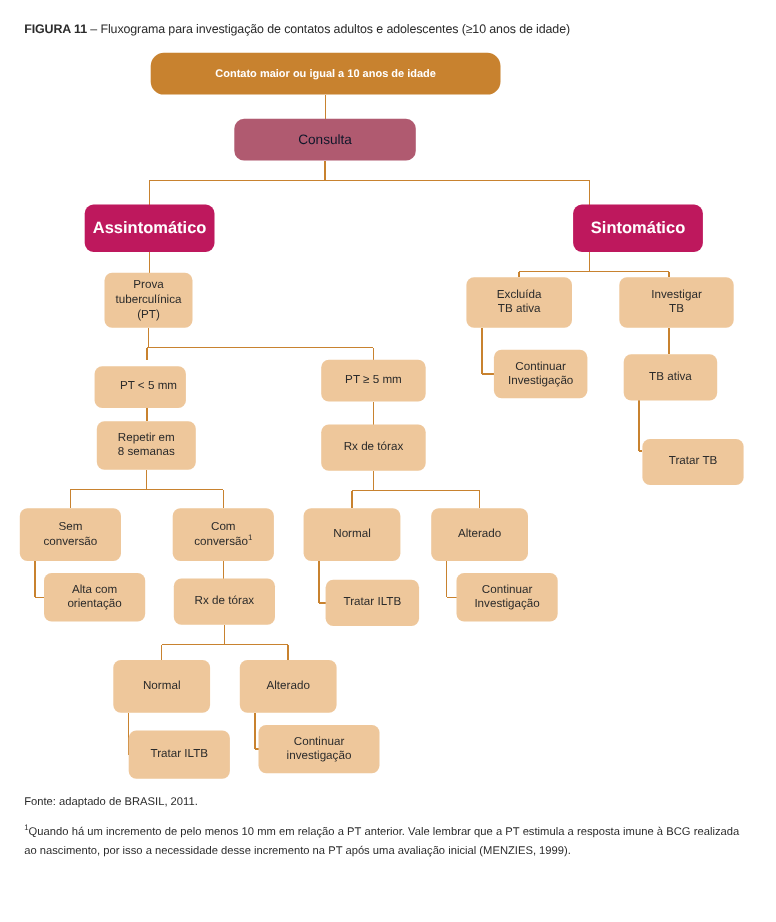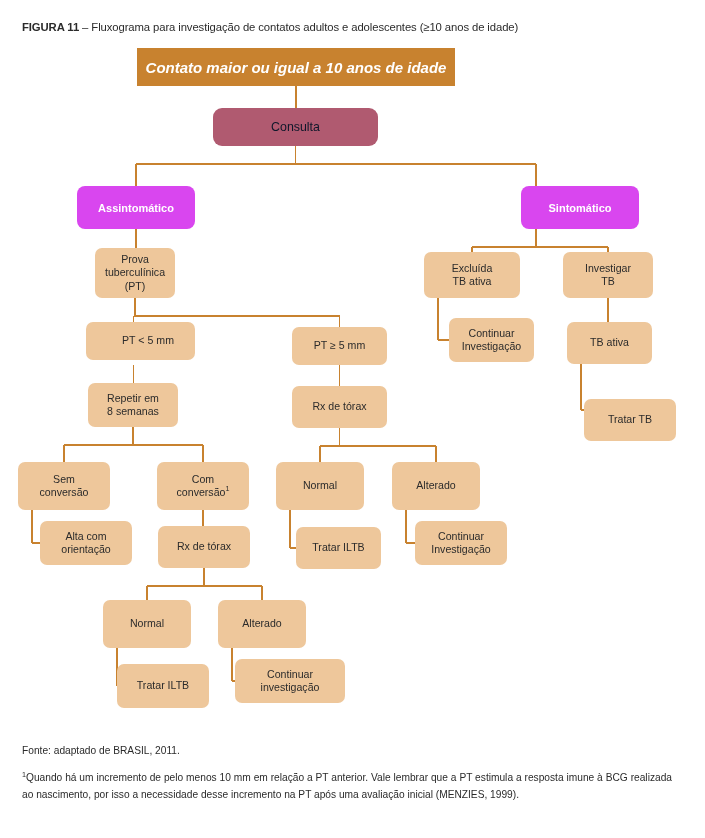--- a/index.html
+++ b/index.html
@@ -66,57 +66,56 @@
   .node .node-text {
     display: block;
     white-space: pre-line;
   }
 
   
   .node.level-root {
     background: #c8822f;
     color: #ffffff;
     font-weight: bold;
-    font-size: 15px;
-    border-radius: 0;
+    font-size: 10px;
+    border-radius: 12px;
     line-height: 15px;
-    font-style: italic;
   }
   .node.level-consulta {
     background: #b05a70;
     color: #0f172a;
     font-size: 12.4px;
     border-radius: 9px;
     line-height: 15px;
   }
   .node.level-branch {
-    background: #d946ef;
+    background: #be185d;
     color: #ffffff;
     font-weight: bold;
-    font-size: 11px;
+    font-size: 15px;
     border-radius: 8px;
     line-height: 14px;
   }
   .node.level-step {
     background: #eec79b;
     color: #2b2b2b;
     font-size: 10.6px;
   }
 
   sup {
     font-size: 7.2px;
     vertical-align: super;
     line-height: 0;
   }
 
   
   #figure-footer {
     position: absolute;
     left: 22px;
-    top: 742px;
+    top: 721px;
     width: 650px;
     font-size: 10.2px;
     color: #2b2b2b;
     line-height: 17px;
   }
   #source-line { margin: 0 0 10px 0; }
   #footnote-line { margin: 0; text-align: justify; }
   #footnote-line .fn-marker {
     font-size: 7.2px;
     vertical-align: super;
@@ -192,25 +191,25 @@
       </div>
       <div class="node level-step" style="left: 95px; top: 248px; width: 80px; height: 50px;">
         <span class="node-text">Prova
 tuberculínica
 (PT)</span>
       </div>
       <div class="node level-step" style="left: 424px; top: 252px; width: 96px; height: 46px;">
         <span class="node-text">Excluída
 TB ativa</span>
       </div>
-      <div class="node level-step" style="left: 563px; top: 252px; width: 90px; height: 46px;">
+      <div class="node level-step" style="left: 563px; top: 252px; width: 104px; height: 46px;">
         <span class="node-text">Investigar
 TB</span>
       </div>
-      <div class="node level-step" style="left: 86px; top: 322px; width: 109px; height: 38px; padding-left: 19px;">
+      <div class="node level-step" style="left: 86px; top: 333px; width: 83px; height: 38px; padding-left: 19px;">
         <span class="node-text">PT &lt; 5 mm</span>
       </div>
       <div class="node level-step" style="left: 292px; top: 327px; width: 95px; height: 38px;">
         <span class="node-text">PT ≥ 5 mm</span>
       </div>
       <div class="node level-step" style="left: 449px; top: 318px; width: 85px; height: 44px;">
         <span class="node-text">Continuar
 Investigação</span>
       </div>
       <div class="node level-step" style="left: 567px; top: 322px; width: 85px; height: 42px;">

